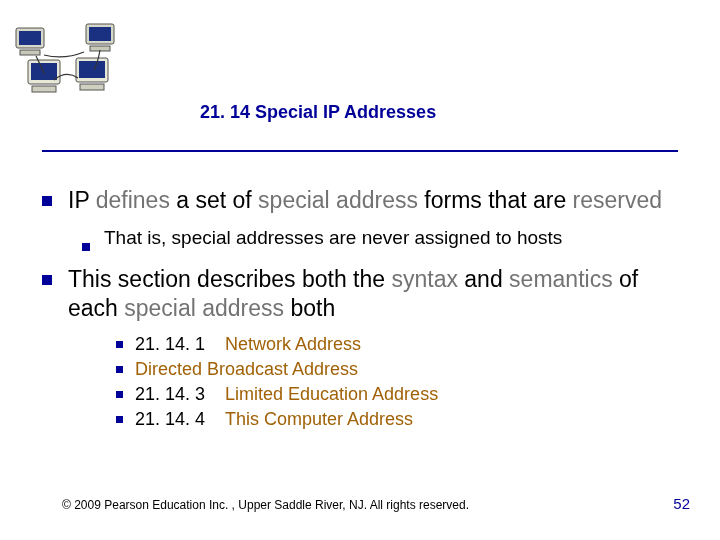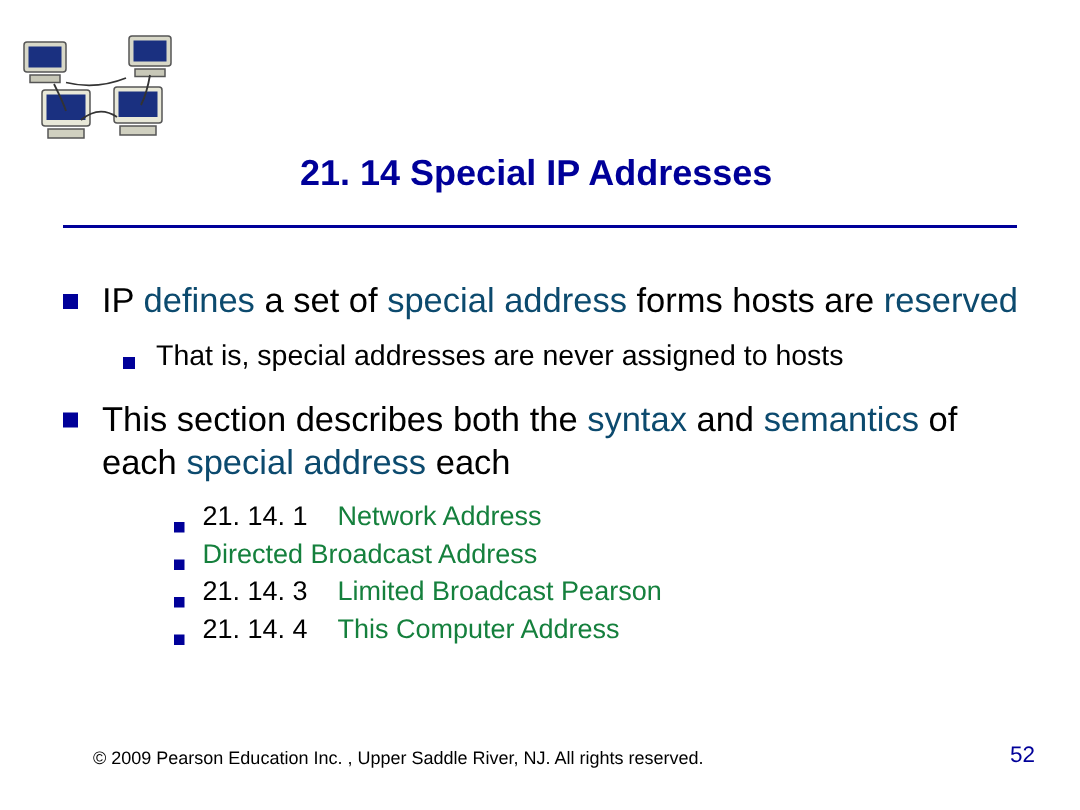--- a/index.html
+++ b/index.html
@@ -15,21 +15,21 @@
     position: absolute;
     top: 20px;
     left: 14px;
     width: 110px;
     height: 80px;
   }
   .title {
     position: absolute;
     top: 102px;
     left: 200px;
-    font-size: 24px;
+    font-size: 18px;
     font-weight: bold;
     color: #000099;
   }
   .title-rule {
     position: absolute;
     top: 150px;
     left: 42px;
     width: 636px;
     height: 0;
     border-top: 2px solid #000099;
@@ -52,61 +52,61 @@
     margin-right: 16px;
     flex-shrink: 0;
   }
   .l1 .txt {
     font-size: 23px;
     color: #000;
     line-height: 1.3;
   }
   .l2 {
     display: flex;
-    align-items: center;
+    align-items: flex-end;
     margin: 10px 0 14px 40px;
   }
   .l2 .bullet {
     width: 8px; height: 8px;
     background: #000099;
     margin-top: 7px;
     margin-right: 14px;
     flex-shrink: 0;
   }
   .l2 .txt {
     font-size: 19px;
     color: #000;
     line-height: 1.3;
   }
   .l3block {
     margin: 6px 0 0 74px;
   }
   .l3 {
     display: flex;
-    align-items: flex-end;
+    align-items: flex-start;
     margin-bottom: 4px;
   }
   .l3 .bullet {
     width: 7px; height: 7px;
     background: #000099;
     margin-top: 7px;
     margin-right: 12px;
     flex-shrink: 0;
   }
   .l3 .num {
     font-size: 18px;
     color: #000;
     width: 90px;
     flex-shrink: 0;
   }
   .l3 .lbl {
     font-size: 18px;
-    color: #15803d;
+    color: #a16207;
   }
-  .navy { color: #0c4a6e; }
+  .navy { color: #737373; }
   .footer {
     position: absolute;
     bottom: 28px;
     left: 62px;
     font-size: 12px;
     color: #000;
     margin-top: 11px;
   }
   .pagenum {
     position: absolute;
@@ -147,49 +147,49 @@
 </div>
 
 <h1 class="title">21. 14  Special IP Addresses</h1>
 <div class="title-rule"></div>
 
 <div class="body">
 
   <div class="l1">
     <div class="bullet"></div>
     <div class="txt">
-      <span>IP </span><span class="navy">defines</span><span> a set of </span><span class="navy">special address</span><span> forms hosts are </span><span class="navy">reserved</span>
+      <span>IP </span><span class="navy">defines</span><span> a set of </span><span class="navy">special address</span><span> forms that are </span><span class="navy">reserved</span>
     </div>
   </div>
   <div class="l2">
     <div class="bullet"></div>
     <div class="txt">That is, special addresses are never assigned to hosts</div>
   </div>
 
   <div class="l1">
     <div class="bullet"></div>
     <div class="txt">
-      <span>This section describes both the </span><span class="navy">syntax</span><span> and </span><span class="navy">semantics</span><span> of each </span><span class="navy">special address</span><span> each</span>
+      <span>This section describes both the </span><span class="navy">syntax</span><span> and </span><span class="navy">semantics</span><span> of each </span><span class="navy">special address</span><span> both</span>
     </div>
   </div>
 
   <div class="l3block">
     <div class="l3">
       <div class="bullet"></div>
       <div class="num">21. 14. 1</div>
       <div class="lbl">Network Address</div>
     </div>
     <div class="l3">
       <div class="bullet"></div>
       <div class="lbl">Directed Broadcast Address</div>
     </div>
     <div class="l3">
       <div class="bullet"></div>
       <div class="num">21. 14. 3</div>
-      <div class="lbl">Limited Broadcast Pearson</div>
+      <div class="lbl">Limited Education Address</div>
     </div>
     <div class="l3">
       <div class="bullet"></div>
       <div class="num">21. 14. 4</div>
       <div class="lbl">This Computer Address</div>
     </div>
   </div>
 
 </div>
 

